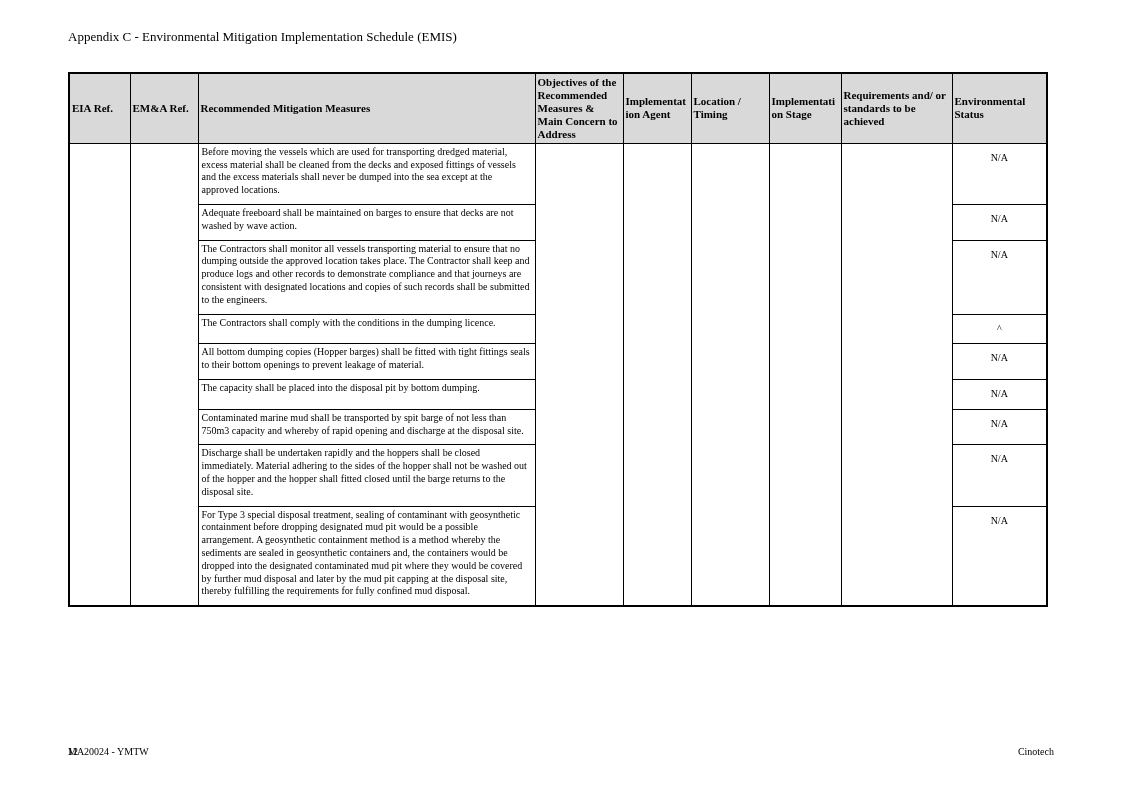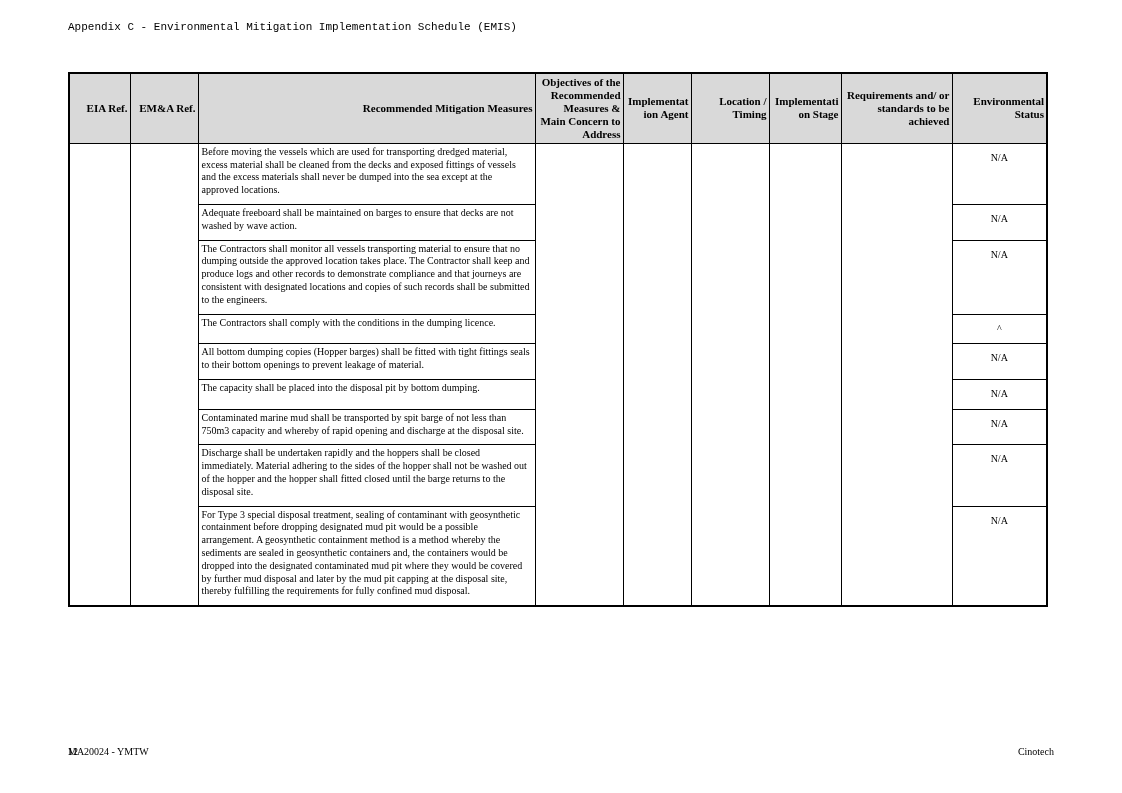--- a/index.html
+++ b/index.html
@@ -9,44 +9,43 @@
     height: 793px;
     position: relative;
     font-family: "Liberation Serif", "DejaVu Serif", serif;
     color: #000000;
   }
   .page { width: 1122px; height: 793px; position: relative; background: #ffffff; }
 
   .appendix-title {
     position: absolute;
     left: 68px;
-    top: 21px;
-    font-size: 11px;
-    font-family: Liberation Mono, monospace;
+    top: 29px;
+    font-size: 13px;
   }
 
   table.emis {
     position: absolute;
     left: 68px;
     top: 72px;
     width: 978px;
     border-collapse: collapse;
     table-layout: fixed;
     border: 2px solid #000000;
   }
   table.emis th, table.emis td {
     border: 1px solid #000000;
     font-size: 10px;
     vertical-align: top;
   }
   table.emis thead th {
     background: #d9d9d9;
     font-weight: bold;
     font-size: 11px;
-    text-align: right;
+    text-align: left;
     vertical-align: middle;
     line-height: 1.18;
     padding: 2px 2px;
     height: 66px;
     overflow-wrap: break-word;
   }
   td.measure {
     padding: 2px 3px 7px 3px;
     line-height: 1.28;
     text-align: left;

